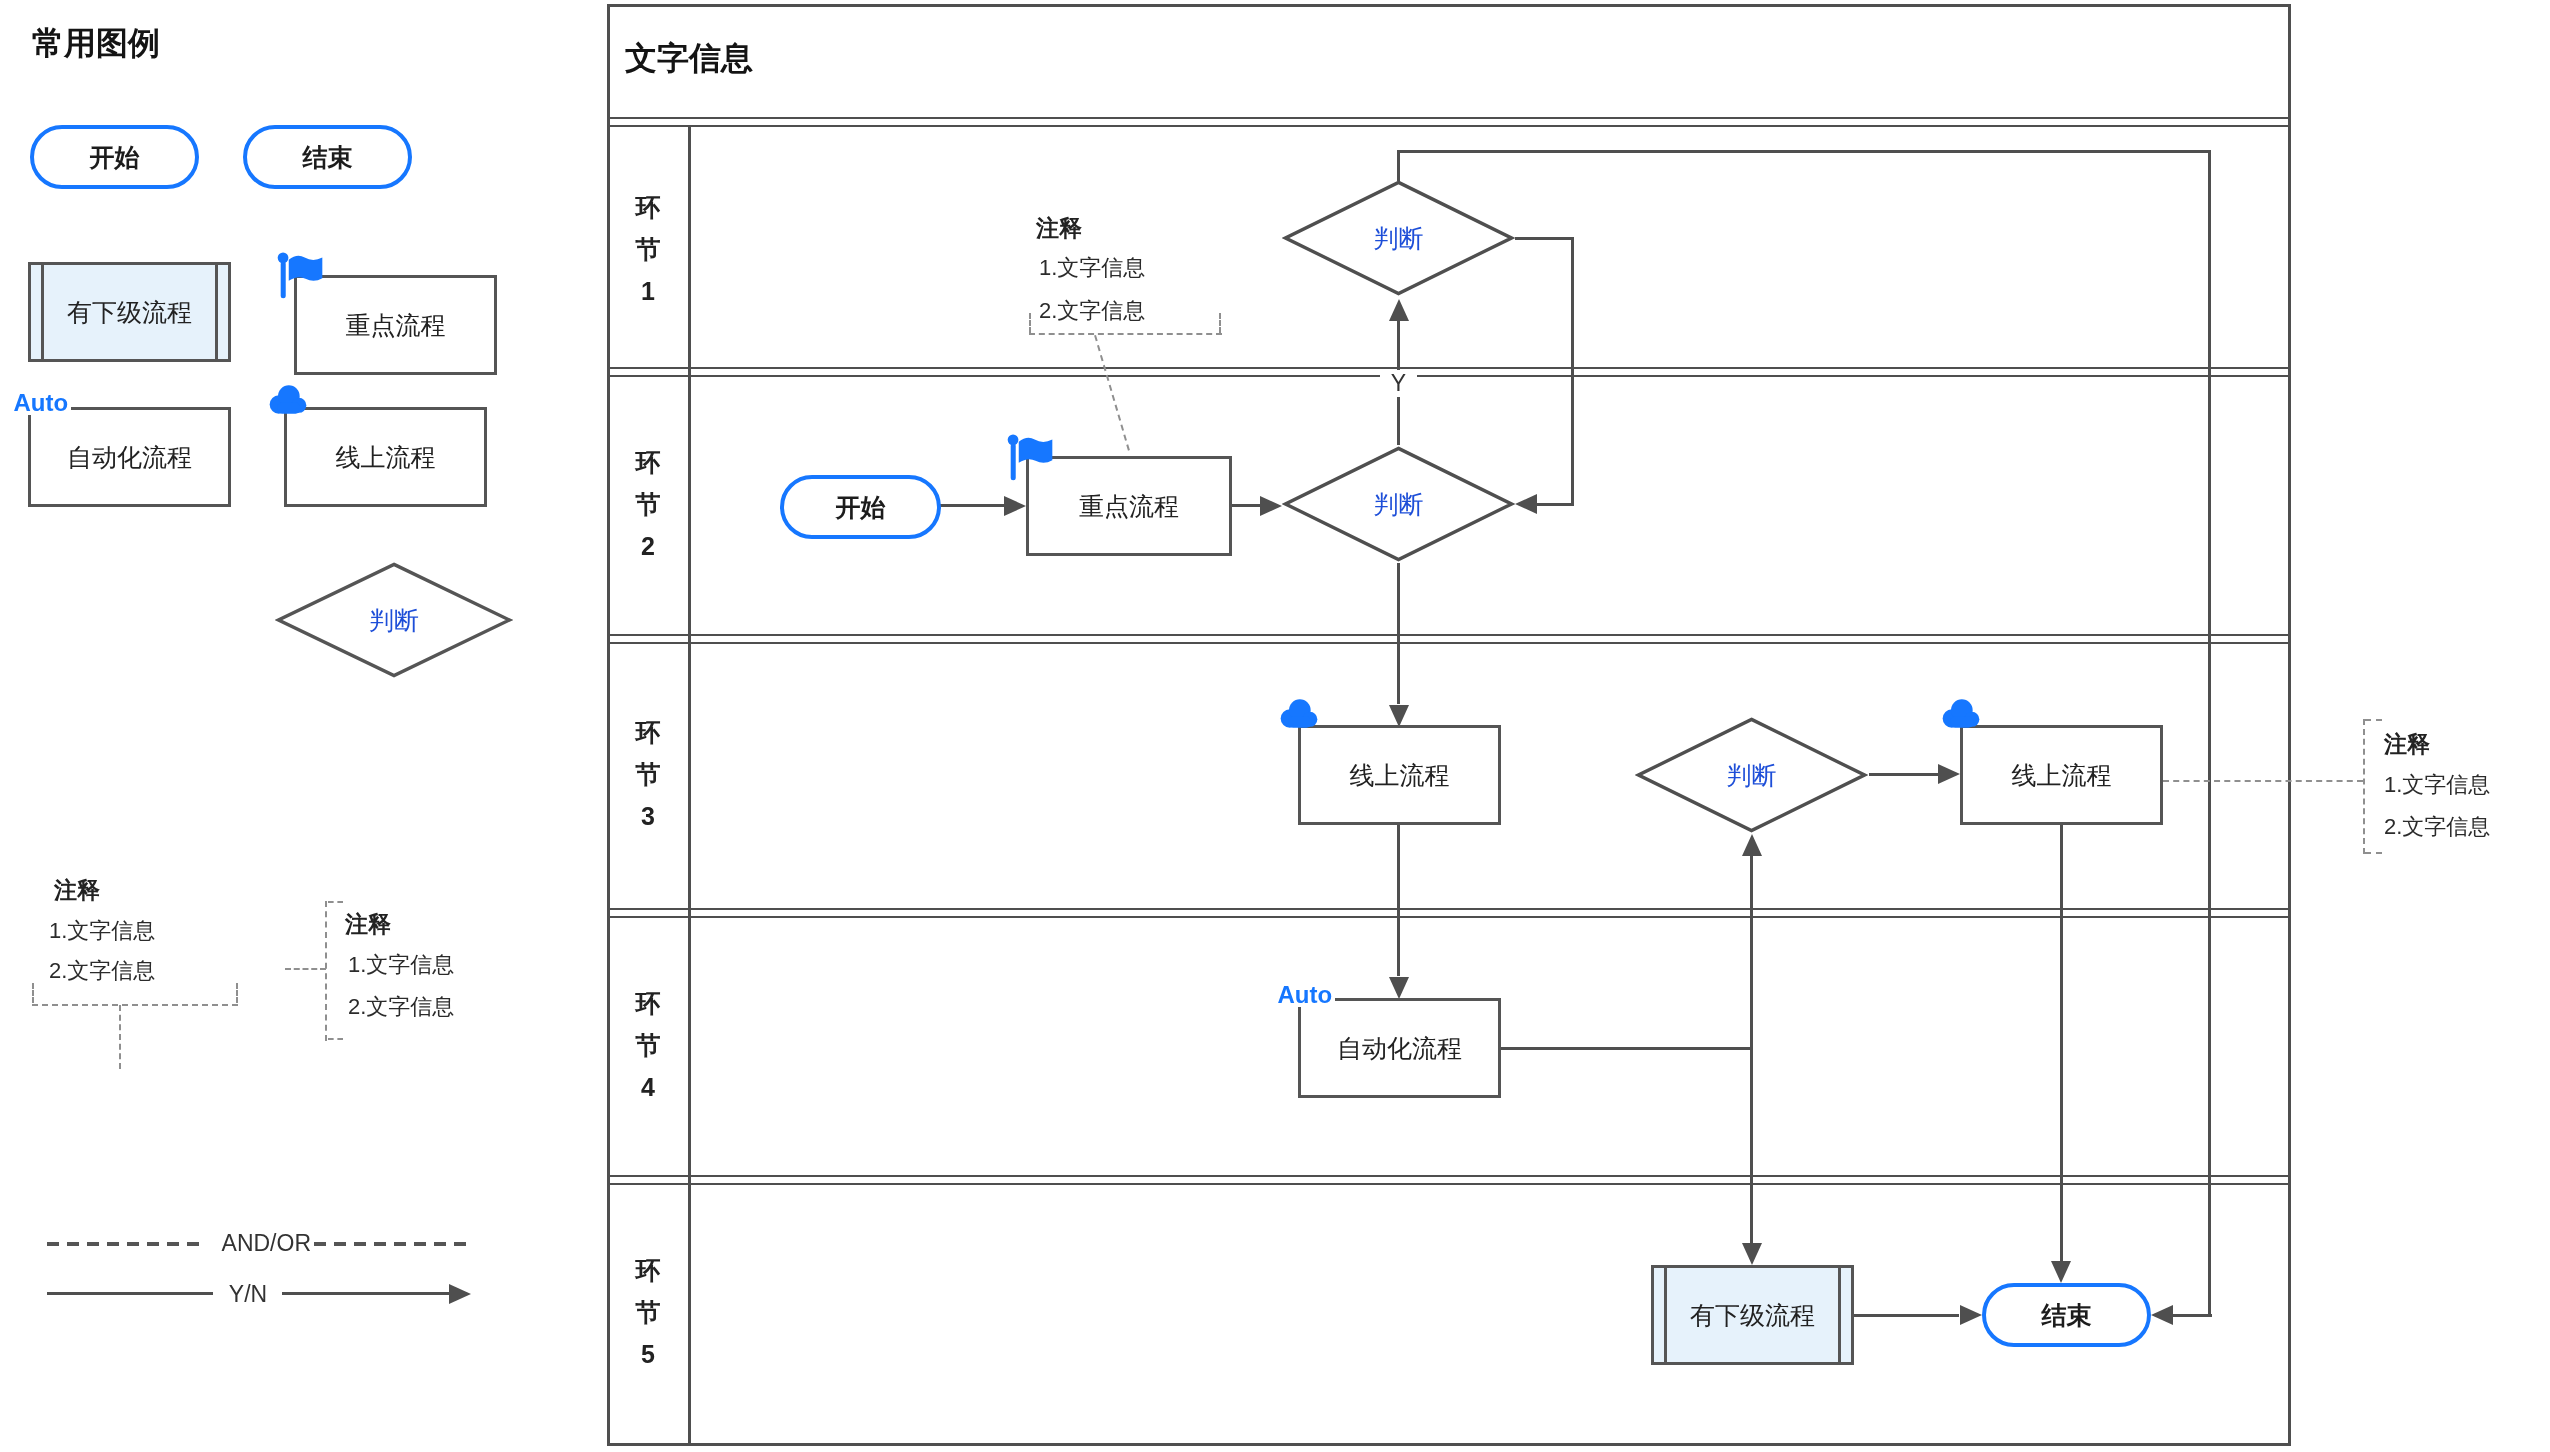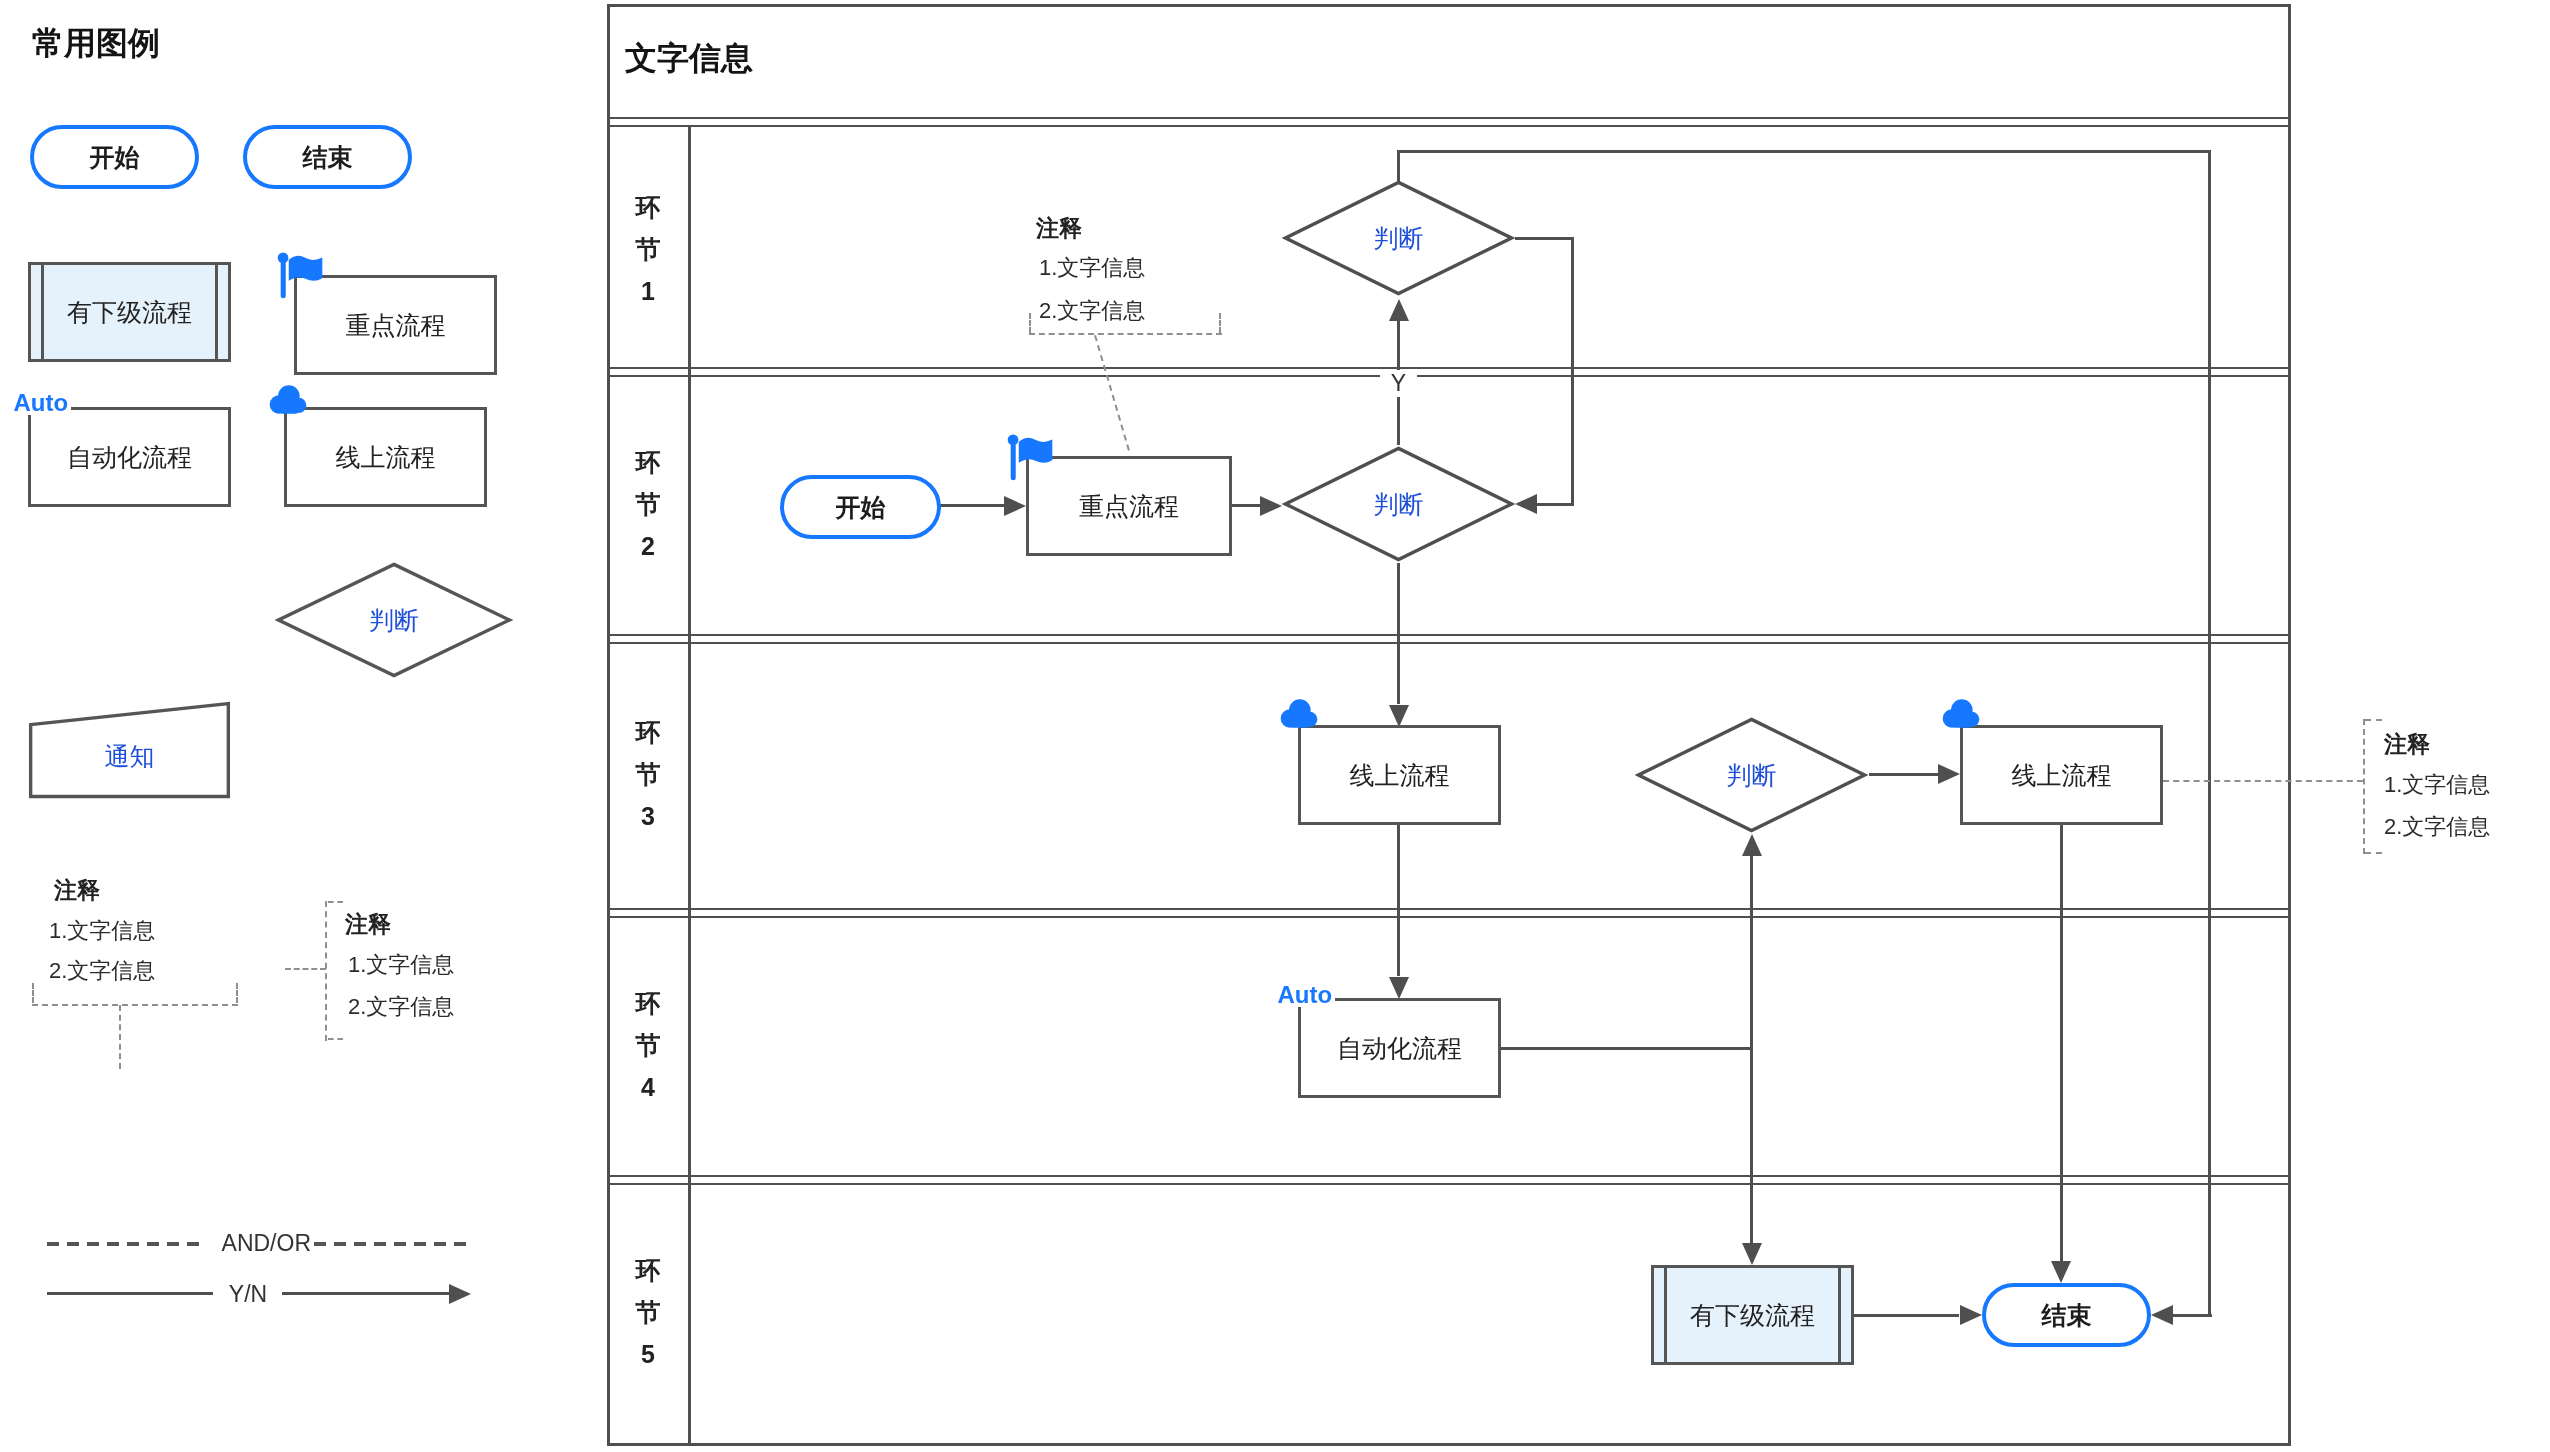--- a/index.html
+++ b/index.html
@@ -85,26 +85,20 @@
   </svg>
 
 
   <div class="dia" style="left:275px;top:561px">
     <svg width="238" height="118" viewBox="0 0 282 140">
       <polygon points="141,4 278,70 141,136 4,70" fill="#fff" stroke="#555" stroke-width="4"></polygon>
     </svg>
     <div class="lbl">判断</div>
   </div>
 
-  <div class="dia" style="left:28px;top:701px">
-    <svg width="203" height="98" viewBox="0 0 240 116">
-      <polygon points="3,28 237,3 237,113 3,113" fill="#fff" stroke="#555" stroke-width="4"></polygon>
-    </svg>
-    <div class="lbl" style="top:13.5px">通知</div>
-  </div>
 
   <div class="cm-t" style="left:54px;top:875px">注释</div>
   <div class="cm-i" style="left:49px;top:916px">1.文字信息</div>
   <div class="cm-i" style="left:49px;top:956px">2.文字信息</div>
   <div class="dh" style="left:32px;top:1004px;width:206px"></div>
   <div class="dv" style="left:32px;top:983px;height:20px"></div>
   <div class="dv" style="left:236px;top:983px;height:20px"></div>
   <div class="dv" style="left:119px;top:1005px;height:64px"></div>
 
   <div class="dv" style="left:325px;top:901px;height:140px"></div>

